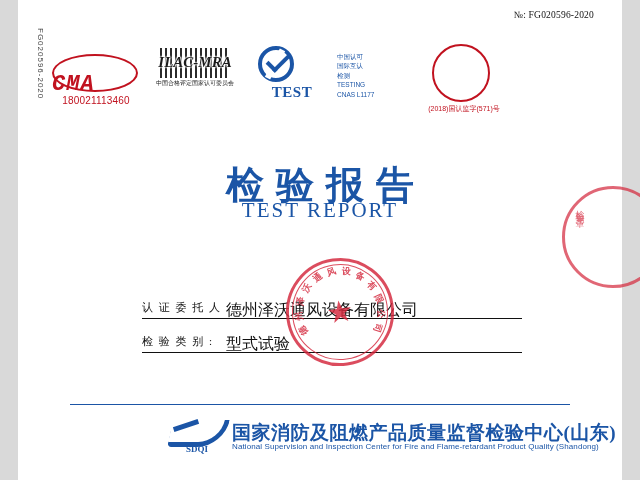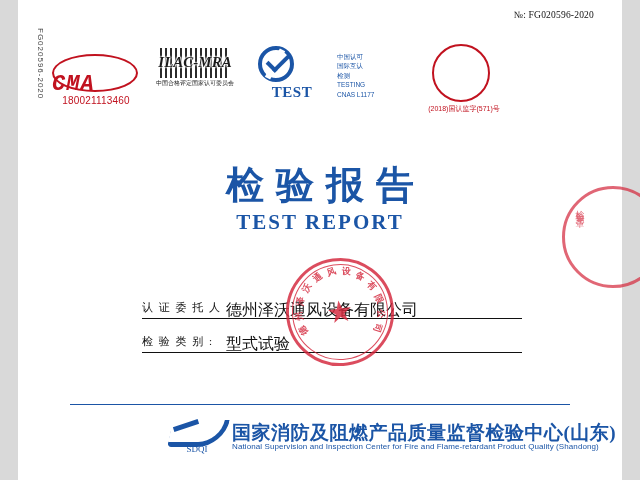--- a/index.html
+++ b/index.html
@@ -254,25 +254,25 @@
     text-align: center;
     font-size: 38px;
     font-weight: bold;
     color: #1b55a6;
     letter-spacing: 12px;
     text-indent: 12px;
     font-family: "Liberation Serif", serif;
   }
   .title-en {
     position: absolute;
-    left: 0; top: 210px;
+    left: 0; top: 198px;
     width: 604px;
     text-align: center;
     font-size: 21px;
-    font-weight: bold;
+    font-weight: normal;
     color: #1b55a6;
     letter-spacing: 2px;
     font-family: "Liberation Serif", serif;
   }
 
   
   .fields {
     position: absolute;
     left: 124px;
     top: 296px;
@@ -421,21 +421,21 @@
     background: #1b55a6;
     transform: rotate(-18deg);
   }
   .sdqi .name {
     position: absolute;
     left: 0;
     top: 26px;
     width: 58px;
     text-align: center;
     font-size: 9px;
-    font-weight: normal;
+    font-weight: bold;
     color: #1b55a6;
     font-family: "Liberation Serif", serif;
   }
   .footer-cn {
     position: absolute;
     left: 162px;
     top: 4px;
     font-size: 19px;
     font-weight: bold;
     color: #1b55a6;

